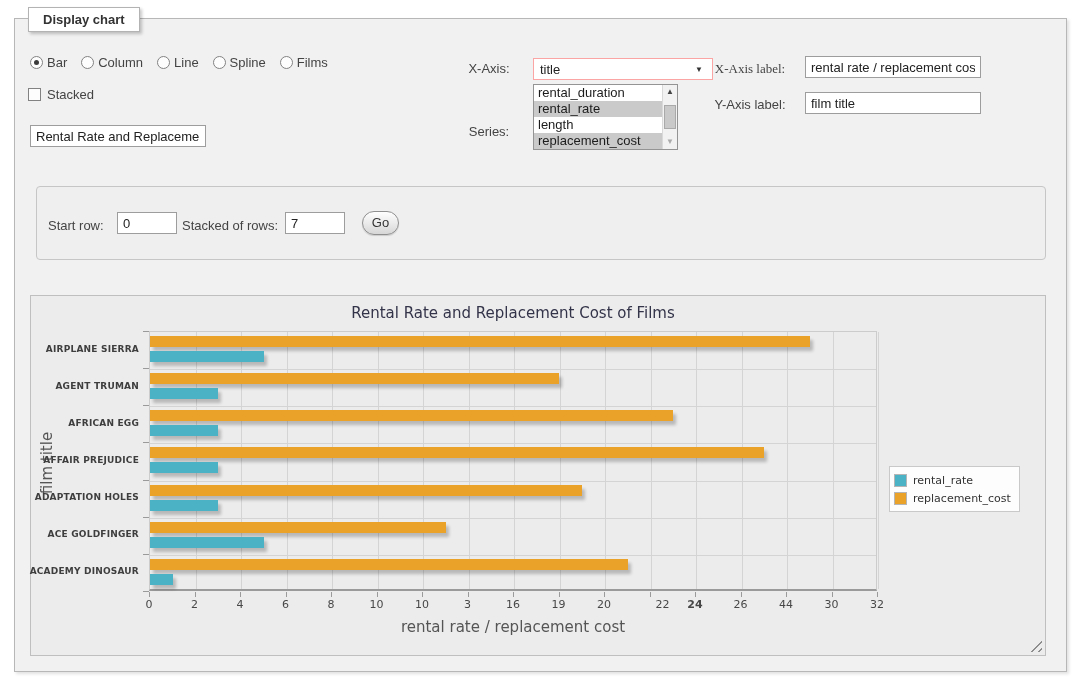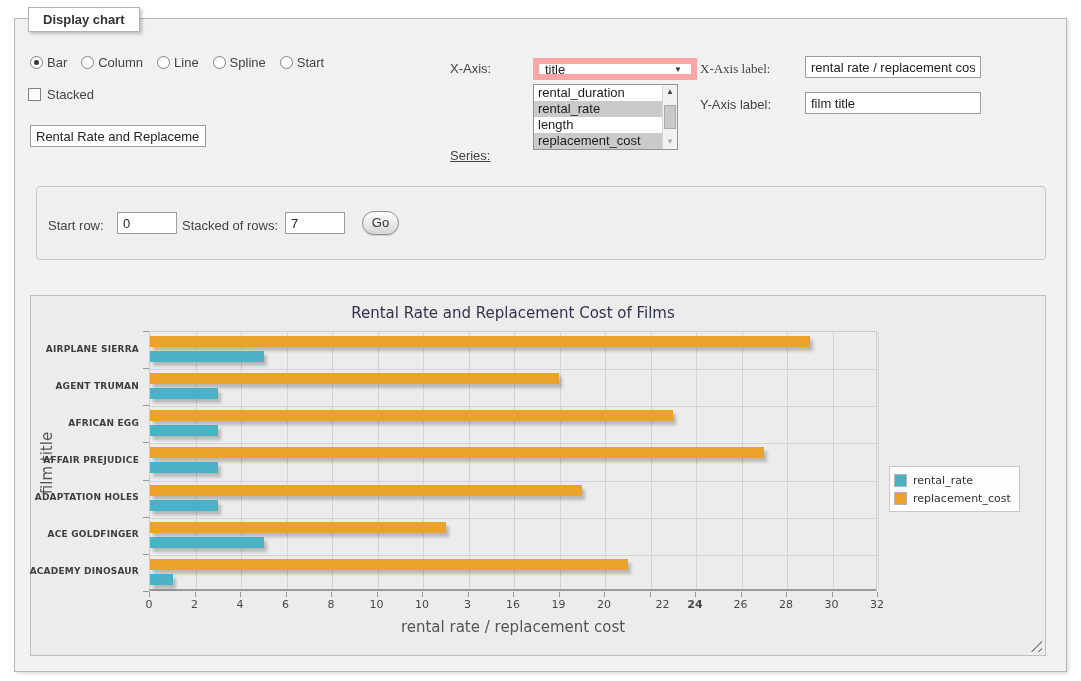--- a/index.html
+++ b/index.html
@@ -20,25 +20,25 @@
   .radio-row { left:30px; top:55px; display:flex; align-items:center; gap:6px; }
   .radio-item { display:flex; align-items:center; gap:4px; margin-right:8px; cursor:default; }
   .radio { width:13px; height:13px; border:1px solid #828282; border-radius:50%;
            background:#fdfdfd; position:relative; flex:0 0 auto; }
   .radio-item.checked .radio::after { content:""; position:absolute; left:3px; top:3px;
            width:5px; height:5px; border-radius:50%; background:#3b3b3b; }
   .checkbox { width:13px; height:13px; border:1px solid #828282; background:#fdfdfd;
            display:inline-block; vertical-align:-2px; }
   .txt { border:1px solid #9d9d9d; background:#fff; font-size:13px; color:#222;
          padding:2px 5px; height:22px; font-family:"Liberation Sans",sans-serif; }
-  .rlabel { text-align:left; }
-
-  
-  .select { left:533px; top:58px; width:164px; height:22px; background:#fff;
-            border:6px solid #fca5a5; font-size:13px; color:#222;
+  .rlabel { text-align:center; }
+
+  
+  .select { left:533px; top:58px; width:180px; height:22px; background:#fff;
+            border:1px solid #fca5a5; font-size:13px; color:#222;
             display:flex; align-items:center; padding:0 6px; }
   .select .caret { margin-left:auto; font-size:8px; color:#333; padding-right:3px; }
 
   
   .mselect { left:533px; top:84px; width:145px; height:66px; background:#fff;
              border:1px solid #949494; overflow:hidden; display:flex; }
   .opts { flex:1 1 auto; }
   .opt { height:16px; line-height:16px; font-size:13px; color:#1c1c1c; padding:0 4px;
          white-space:nowrap; }
   .opt.selected { background:#cacaca; }
@@ -105,38 +105,38 @@
     <span class="radio-item">
       <span class="radio"></span>
       <span class="lbl">Line</span>
     </span>
     <span class="radio-item">
       <span class="radio"></span>
       <span class="lbl">Spline</span>
     </span>
     <span class="radio-item">
       <span class="radio"></span>
-      <span class="lbl">Start</span>
+      <span class="lbl">Films</span>
     </span>
   </div>
 
 <div class="abs" style="left:28px;top:87px;display:flex;align-items:center;gap:6px;">
   <span class="checkbox" id="stacked-cb"></span>
   <span class="lbl">Stacked</span>
 </div>
 
 <input class="abs txt" style="left: 30px; top: 125px; width: 176px;" value="Rental Rate and Replacement Cost of Films">
 
 <div class="abs lbl rlabel" style="left:450px;top:61px;width:78px;">X-Axis:</div>
 <div class="abs select">
   <span>title</span>
   <span class="caret">▼</span>
 </div>
 
-<div class="abs lbl rlabel" style="left:450px;top:148px;width:78px;text-decoration:underline;">Series:</div>
+<div class="abs lbl rlabel" style="left:450px;top:124px;width:78px;">Series:</div>
 <div class="abs mselect">
   <div class="opts" id="series-opts">
       <div class="opt">rental_duration</div>
       <div class="opt selected">rental_rate</div>
       <div class="opt">length</div>
       <div class="opt selected">replacement_cost</div>
     </div>
   <div class="sbar">
     <div class="sbtn">▲</div>
     <div class="sthumb"></div>
@@ -217,21 +217,21 @@
     <div class="xtick" style="left: 507.5px;">19</div>
     <div class="xtickmark" style="left: 573px;"></div>
     <div class="xtick" style="left: 553px;">20</div>
     <div class="xtickmark" style="left: 618.5px;"></div>
     <div class="xtick" style="left: 598.5px; text-align: right;">22</div>
     <div class="xtickmark" style="left: 664px;"></div>
     <div class="xtick" style="left: 644px; font-weight: bold;">24</div>
     <div class="xtickmark" style="left: 709.5px;"></div>
     <div class="xtick" style="left: 689.5px;">26</div>
     <div class="xtickmark" style="left: 755px;"></div>
-    <div class="xtick" style="left: 735px;">28</div>
+    <div class="xtick" style="left: 735px;">44</div>
     <div class="xtickmark" style="left: 800.5px;"></div>
     <div class="xtick" style="left: 780.5px;">30</div>
     <div class="xtickmark" style="left: 846px;"></div>
     <div class="xtick" style="left: 826px;">32</div>
     <div class="ytick" style="top: 35px;"></div>
     <div class="ytick" style="top: 72.1429px;"></div>
     <div class="ytick" style="top: 109.286px;"></div>
     <div class="ytick" style="top: 146.429px;"></div>
     <div class="ytick" style="top: 183.571px;"></div>
     <div class="ytick" style="top: 220.714px;"></div>

